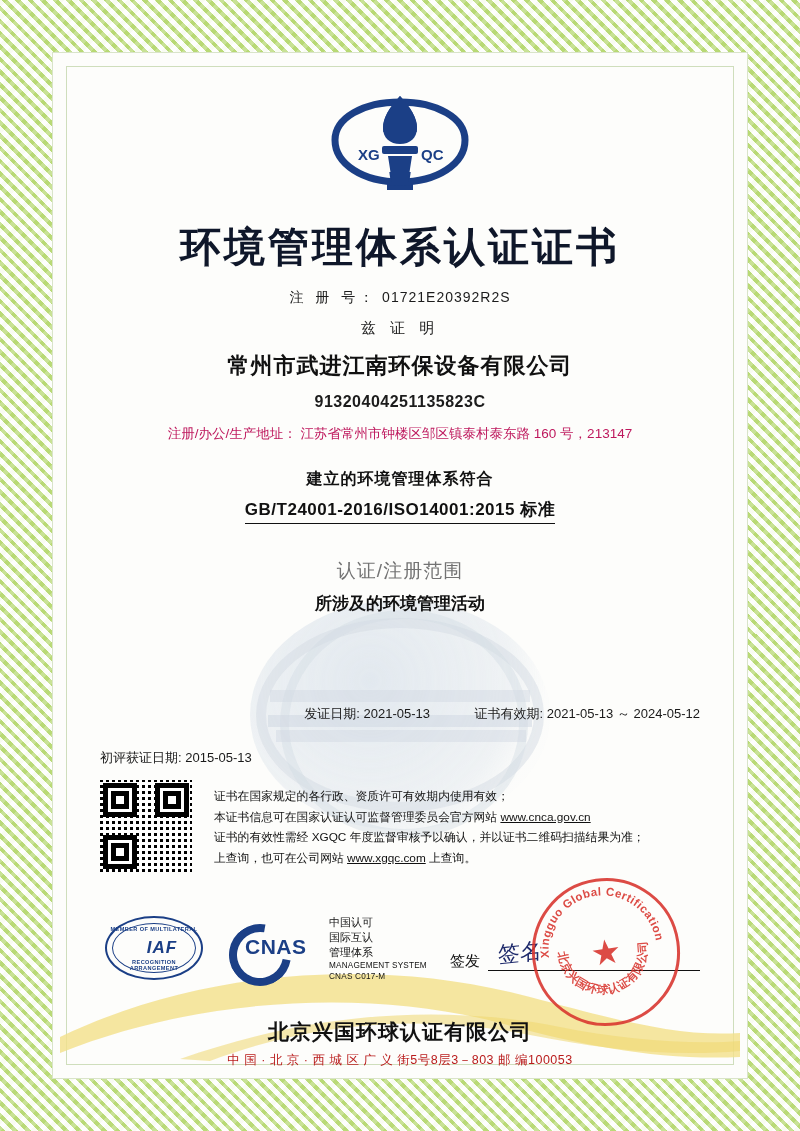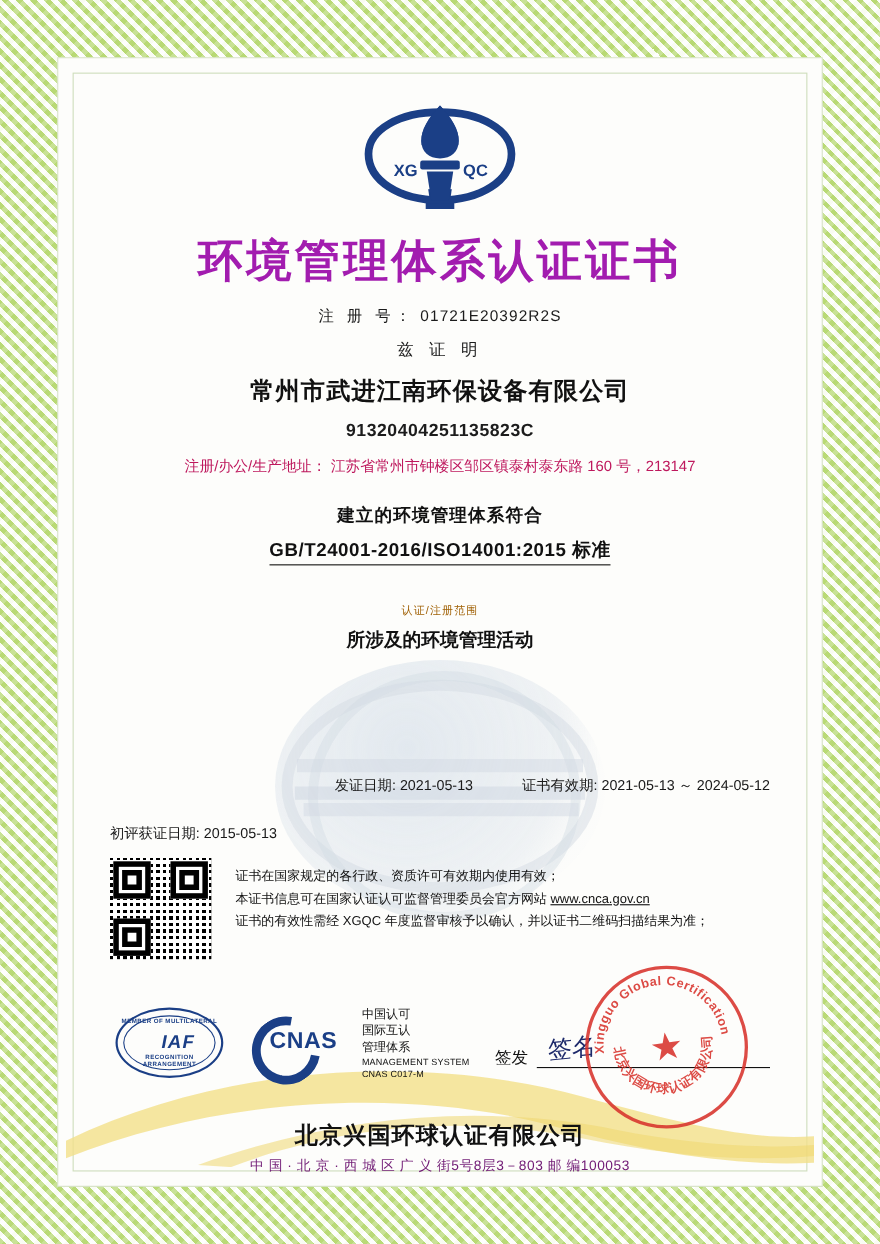--- a/index.html
+++ b/index.html
@@ -105,22 +105,22 @@
     width: 150px;
     height: 112px;
     position: relative;
   }
 
   .title {
     font-family: "DejaVu Sans", sans-serif;
     font-size: 41px;
     font-weight: bold;
     letter-spacing: 3px;
-    color: #a21caf;
-    margin-top: 10px;
+    color: #0f172a;
+    margin-top: 20px;
   }
   .reg-no {
     margin-top: 14px;
     font-size: 14px;
     color: #1c1c1c;
     letter-spacing: 1px;
   }
   .reg-no .lbl { letter-spacing: 4px; }
   .hereby {
     margin-top: 12px;
@@ -163,22 +163,22 @@
     color: #111;
     display: inline-block;
     border-bottom: 1.5px solid #111;
     padding-bottom: 2px;
     letter-spacing: 0.5px;
   }
   .scope-block {
     margin-top: 34px;
   }
   .scope-title {
-    font-size: 10px;
-    color: #a16207;
+    font-size: 19px;
+    color: #737373;
     letter-spacing: 1px;
   }
   .scope-l1 {
     margin-top: 12px;
     font-size: 17px;
     font-weight: bold;
     color: #111;
   }
   .scope-l2 {
     margin-top: 8px;
@@ -385,21 +385,21 @@
     font-weight: bold;
     color: #111;
     letter-spacing: 1px;
   }
   .issuer-addr {
     position: absolute;
     left: 0; right: 0;
     top: 1052px;
     text-align: center;
     font-size: 12.5px;
-    color: #701a75;
+    color: #b91c1c;
     letter-spacing: 0.5px;
   }
 </style>
 </head>
 <body>
 
 <div class="page">
   <div class="border-outer"></div>
   <div class="border-inner-white"></div>
   <div class="border-hairline"></div>
@@ -484,20 +484,23 @@
   <div class="notes-area">
     <div class="qr">
         <span></span>
       </div>
     <div class="notes">
       <div>证书在国家规定的各行政、资质许可有效期内使用有效；</div>
       <div>
         <span>本证书信息可在国家认证认可监督管理委员会官方网站 </span><u>www.cnca.gov.cn</u>
       </div>
       <div>证书的有效性需经 XGQC 年度监督审核予以确认，并以证书二维码扫描结果为准；</div>
+      <div>
+        <span>上查询，也可在公司网站 </span><u>www.xgqc.com</u><span> 上查询。</span>
+      </div>
     </div>
   </div>
 
   <div class="logos">
     <div class="iaf-seal">
       <div class="inner"></div>
       <div class="arc-top">MEMBER OF MULTILATERAL</div>
       <div class="iaf-text">IAF</div>
       <div class="arc-bot">RECOGNITION ARRANGEMENT</div>
     </div>

